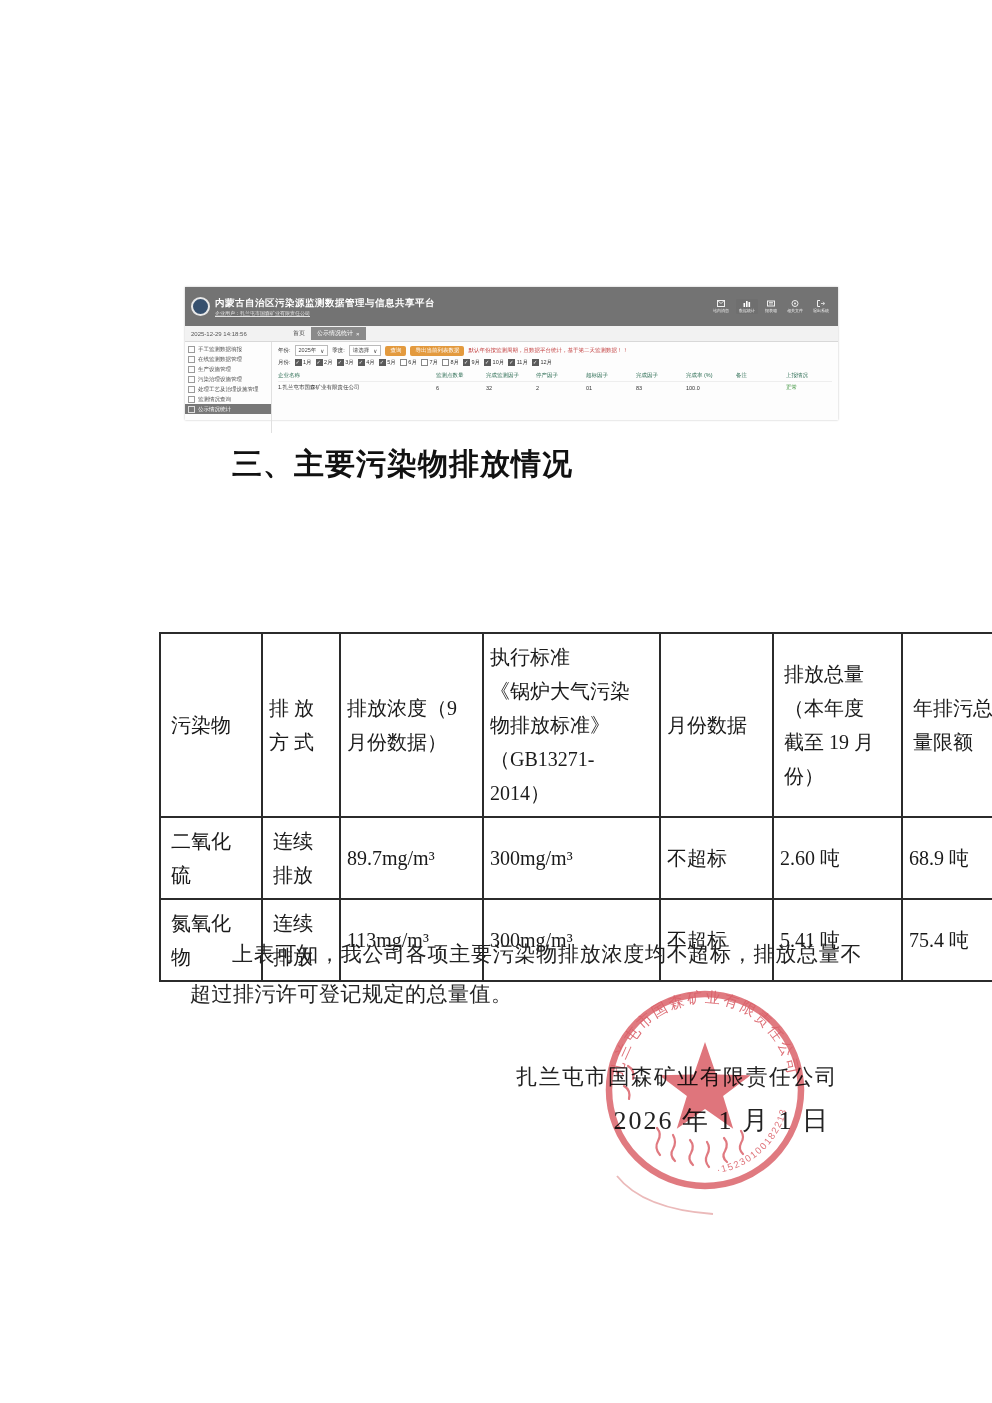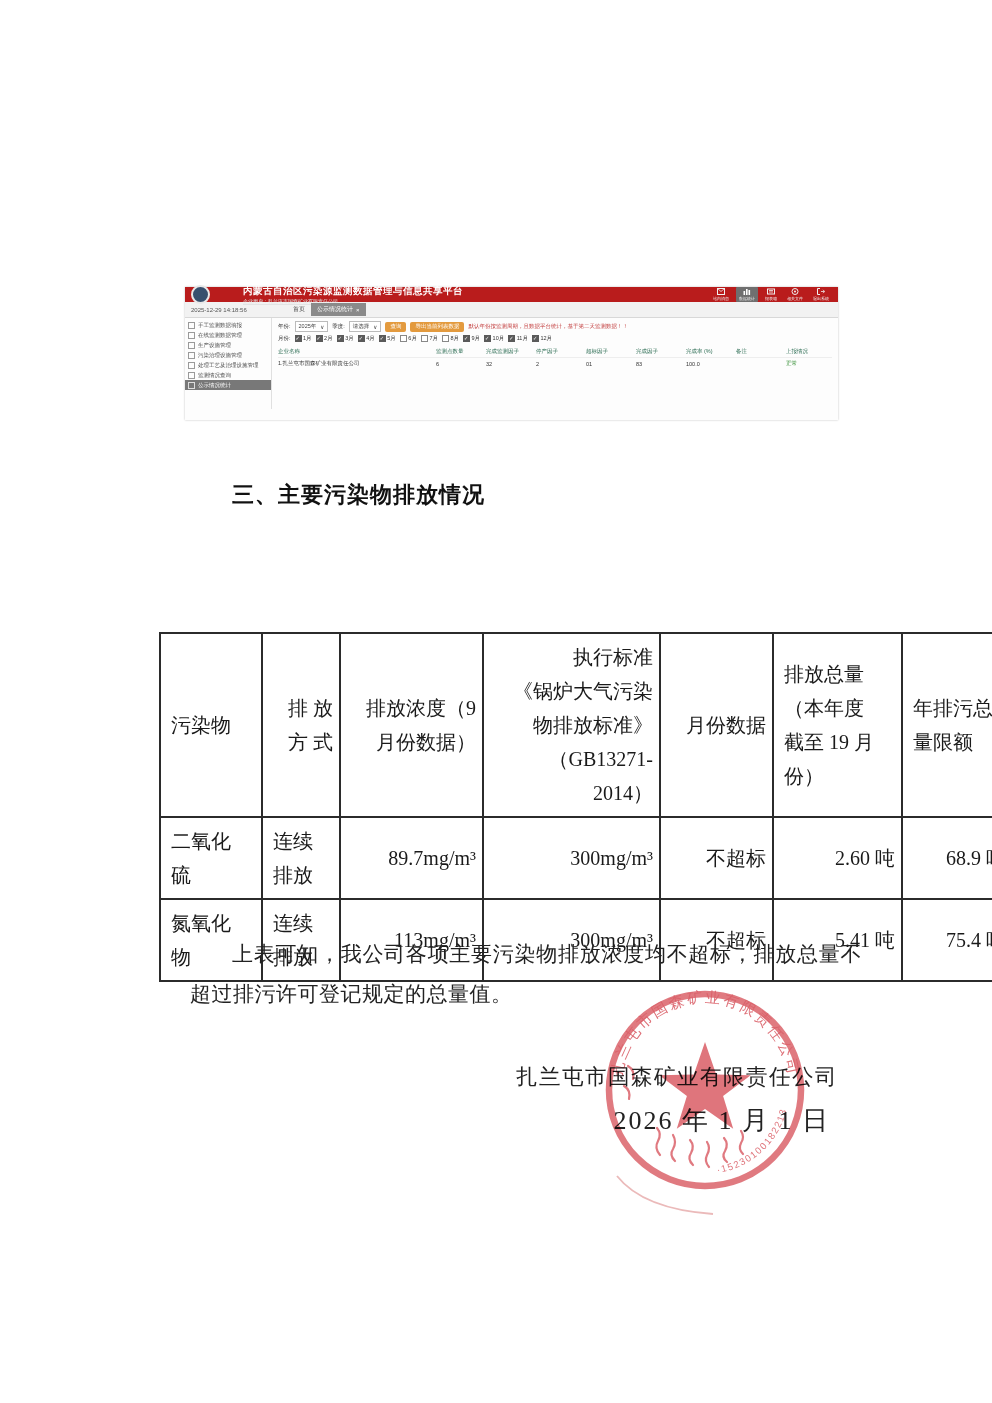--- a/index.html
+++ b/index.html
@@ -5,28 +5,28 @@
   html,body{margin:0;padding:0;background:#e8e8e8;}
   #page{position:relative;width:992px;height:1403px;background:#ffffff;margin:0 auto;
         font-family:"Liberation Serif","DejaVu Serif",serif;color:#1c1c1c;overflow:hidden;}
 
   
   .para{position:absolute;left:190px;width:672px;font-size:21px;line-height:40px;
         text-align:justify;letter-spacing:.5px;color:#222;}
   #para1{top:150px;}
   #para2{top:498px;text-indent:2em;}
   #para3{top:934px;text-indent:2em;}
-  #section-heading{position:absolute;left:232px;top:480px;font-size:22px;font-weight:bold;
+  #section-heading{position:absolute;left:232px;top:444px;font-size:30px;font-weight:bold;
         font-family:"Liberation Sans","DejaVu Sans",sans-serif;letter-spacing:1px;color:#111;}
 
   
   #emission-table{position:absolute;left:159px;top:632px;border-collapse:collapse;
         table-layout:fixed;width:744px;}
   #emission-table td,#emission-table th{border:2px solid #2b2b2b;font-weight:normal;
-        font-size:20px;text-align:right;vertical-align:middle;white-space:pre-line;
+        font-size:20px;text-align:left;vertical-align:middle;white-space:pre-line;
         padding:6px 6px;line-height:34px;color:#1a1a1a;}
   #emission-table .c0{width:84px;text-align:center;}
   #emission-table .c1{width:64px;border-radius:31px;}
   #emission-table .c2{width:129px;}
   #emission-table .c3{width:163px;}
   #emission-table .c4{width:99px;}
   #emission-table .c5{width:111px;}
   #emission-table .c6{width:93px;}
   #emission-table tr.hdr td{height:130px;}
   #emission-table tr.data td{height:68px;}
@@ -36,21 +36,21 @@
   #signature-company{position:absolute;left:516px;top:1062px;font-size:21.5px;letter-spacing:1.5px;color:#222;}
   #signature-date{position:absolute;left:560px;top:1103px;width:270px;text-align:right;
         font-size:26px;letter-spacing:2px;color:#222;}
   #seal{position:absolute;left:595px;top:978px;width:225px;height:270px;
         mix-blend-mode:multiply;opacity:.85;}
 
   
   #shot{position:absolute;left:185px;top:287px;width:653px;height:133px;
         font-family:"Liberation Sans","DejaVu Sans",sans-serif;background:#fdfdfd;
         box-shadow:0 0 2px rgba(0,0,0,.25);filter:blur(.3px);}
-  .shot-header{height:15px;background:#b91c1c;display:flex;align-items:center;padding:0 6px;color:#fff;gap:28px;}
+  .shot-header{height:39px;background:#737373;display:flex;align-items:center;padding:0 6px;color:#fff;}
   .shot-logo{width:15px;height:15px;border-radius:50%;background:#36506e;border:2px solid #e8e8e8;
         margin-right:5px;flex:none;}
   .shot-titles{flex:1;min-width:0;}
   .shot-title{font-size:9.5px;font-weight:bold;letter-spacing:.5px;white-space:nowrap;}
   .shot-subtitle{font-size:5px;color:#e3e3e3;text-decoration:underline;white-space:nowrap;}
   .shot-hicons{display:flex;gap:4px;}
   .shot-hicon{display:flex;flex-direction:column;align-items:center;font-size:4px;color:#f0f0f0;
         padding:1px 3px;border-radius:1px;}
   .shot-hicon.active{background:#6f6f6f;}
   .shot-hicon svg{display:block;margin-bottom:1px;}

